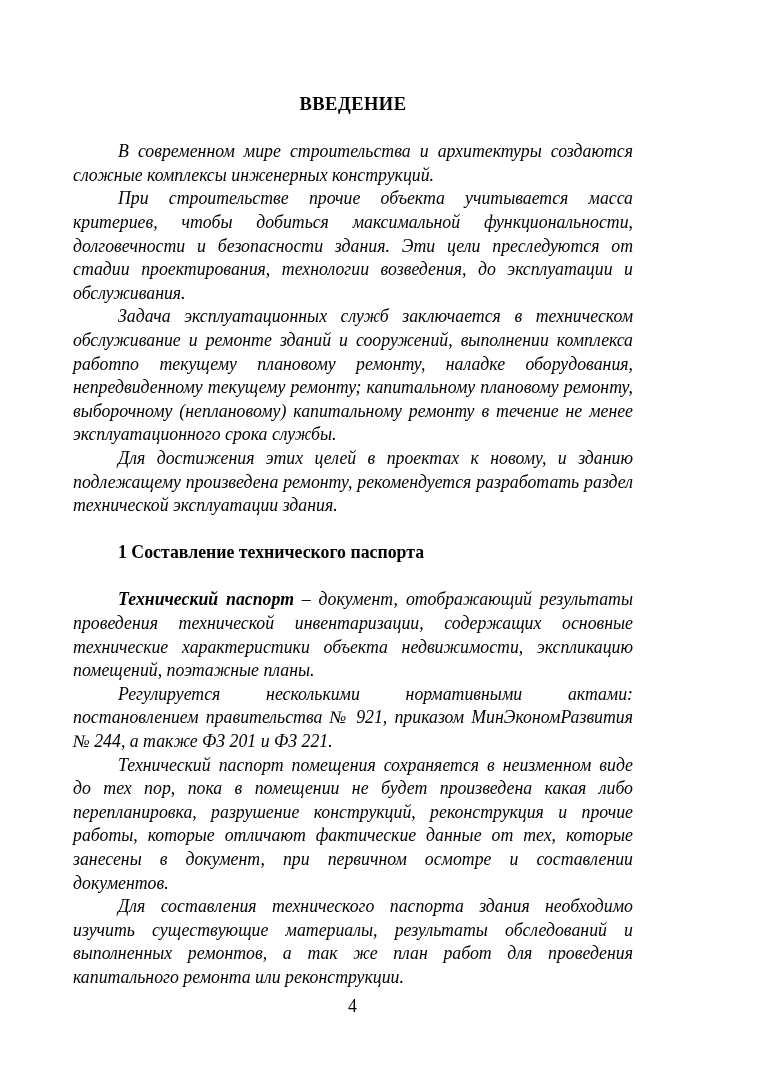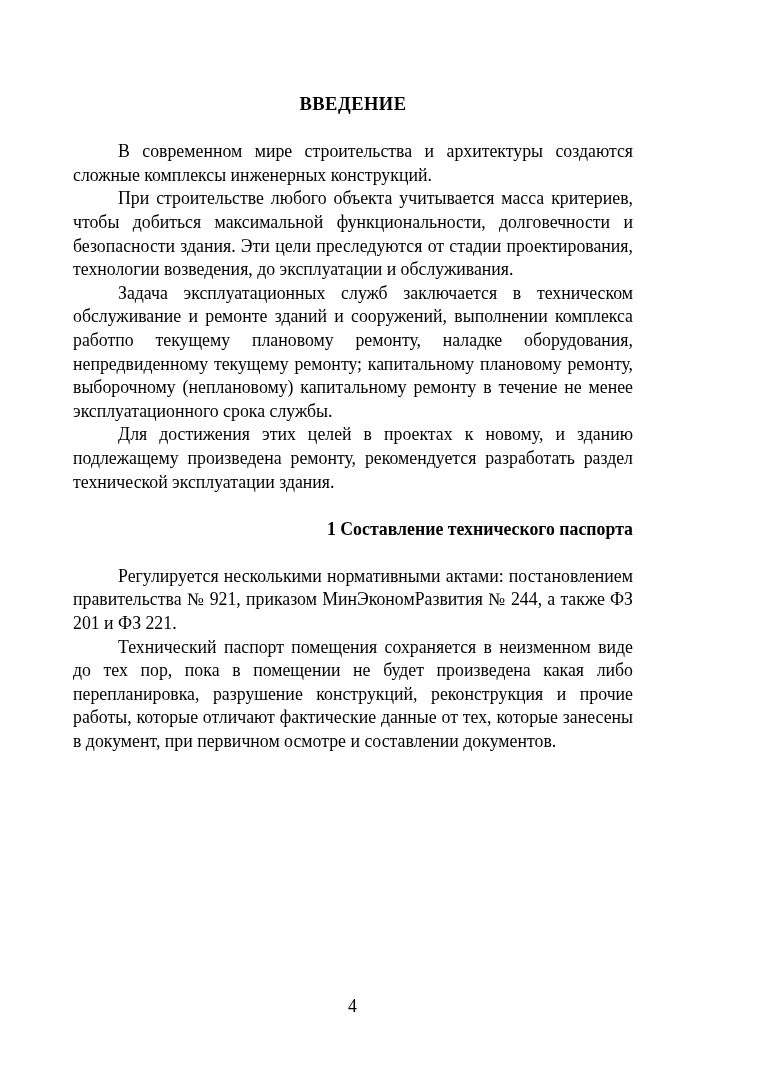--- a/index.html
+++ b/index.html
@@ -24,25 +24,26 @@
     font-size: 18.5px;
     font-weight: bold;
     text-align: center;
     margin: 0 0 23.6px 0;
     letter-spacing: 0.5px;
   }
   p.para {
     margin: 0;
     text-align: justify;
     text-indent: 45px;
+    font-style: italic;
   }
   .section-heading {
     font-size: 17.8px;
     font-weight: bold;
-    text-align: right;
+    text-align: left;
     text-indent: 45px;
     margin: 23.6px 0 23.6px 0;
   }
   .definition-term {
     font-weight: bold;
   }
   .page-number {
     position: absolute;
     top: 995px;
     left: 0;
@@ -53,30 +54,32 @@
 </style>
 </head>
 <body>
 
 <div class="page">
 
   <h1 class="doc-title">ВВЕДЕНИЕ</h1>
 
   <p class="para">В современном мире строительства и архитектуры создаются сложные комплексы инженерных конструкций.</p>
 
-  <p class="para">При строительстве любого объекта учитывается масса критериев, чтобы добиться максимальной функциональности, долговечности и безопасности здания. Эти цели преследуются от стадии проектирования, технологии возведения, до эксплуатации и обслуживания.</p>
+  <p class="para">При строительстве прочие объекта учитывается масса критериев, чтобы добиться максимальной функциональности, долговечности и безопасности здания. Эти цели преследуются от стадии проектирования, технологии возведения, до эксплуатации и обслуживания.</p>
 
   <p class="para">Задача эксплуатационных служб заключается в техническом обслуживание и ремонте зданий и сооружений, выполнении комплекса работпо текущему плановому ремонту, наладке оборудования, непредвиденному текущему ремонту; капитальному плановому ремонту, выборочному (неплановому) капитальному ремонту в течение не менее эксплуатационного срока службы.</p>
 
   <p class="para">Для достижения этих целей в проектах к новому, и зданию подлежащему произведена ремонту, рекомендуется разработать раздел технической эксплуатации здания.</p>
 
   <h2 class="section-heading">1 Составление технического паспорта</h2>
 
+  <p class="para"><span class="definition-term">Технический паспорт</span><span> – документ, отображающий результаты проведения технической инвентаризации, содержащих основные технические характеристики объекта недвижимости, экспликацию помещений, поэтажные планы.</span></p>
 
   <p class="para">Регулируется несколькими нормативными актами: постановлением правительства № 921, приказом МинЭкономРазвития № 244, а также ФЗ 201 и ФЗ 221.</p>
 
   <p class="para">Технический паспорт помещения сохраняется в неизменном виде до тех пор, пока в помещении не будет произведена какая либо перепланировка, разрушение конструкций, реконструкция и прочие работы, которые отличают фактические данные от тех, которые занесены в документ, при первичном осмотре и составлении документов.</p>
 
 
+  <p class="para">Для составления технического паспорта здания необходимо изучить существующие материалы, результаты обследований и выполненных ремонтов, а так же план работ для проведения капитального ремонта или реконструкции.</p>
 
   <div class="page-number">4</div>
 
 </div>
 
 </body></html>

